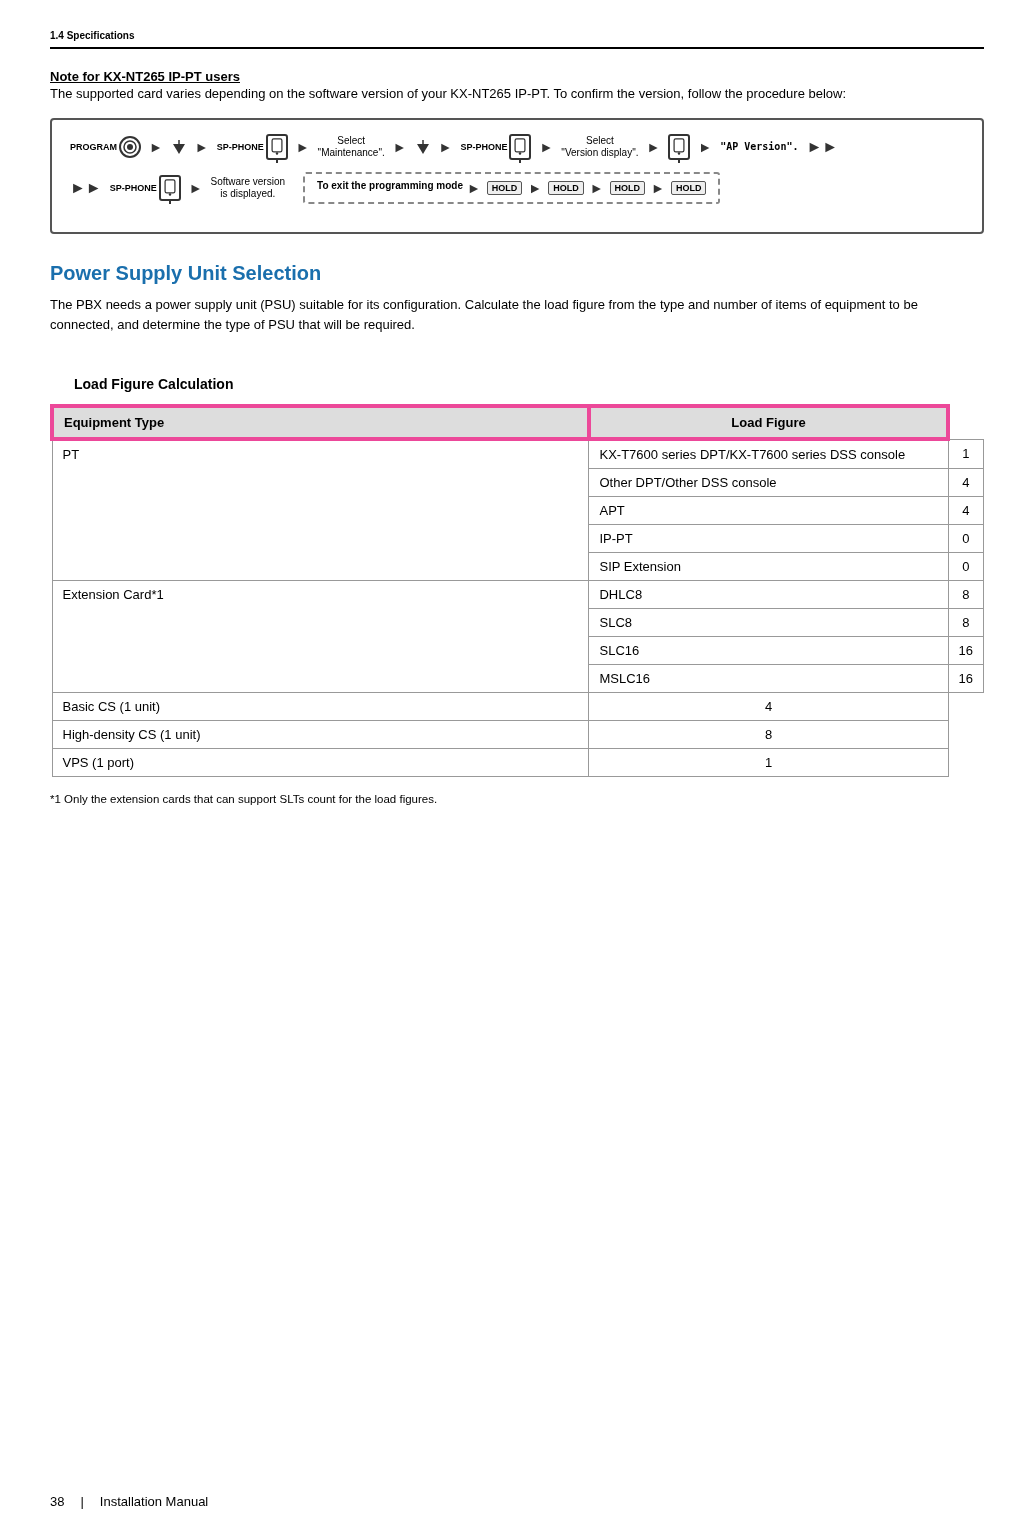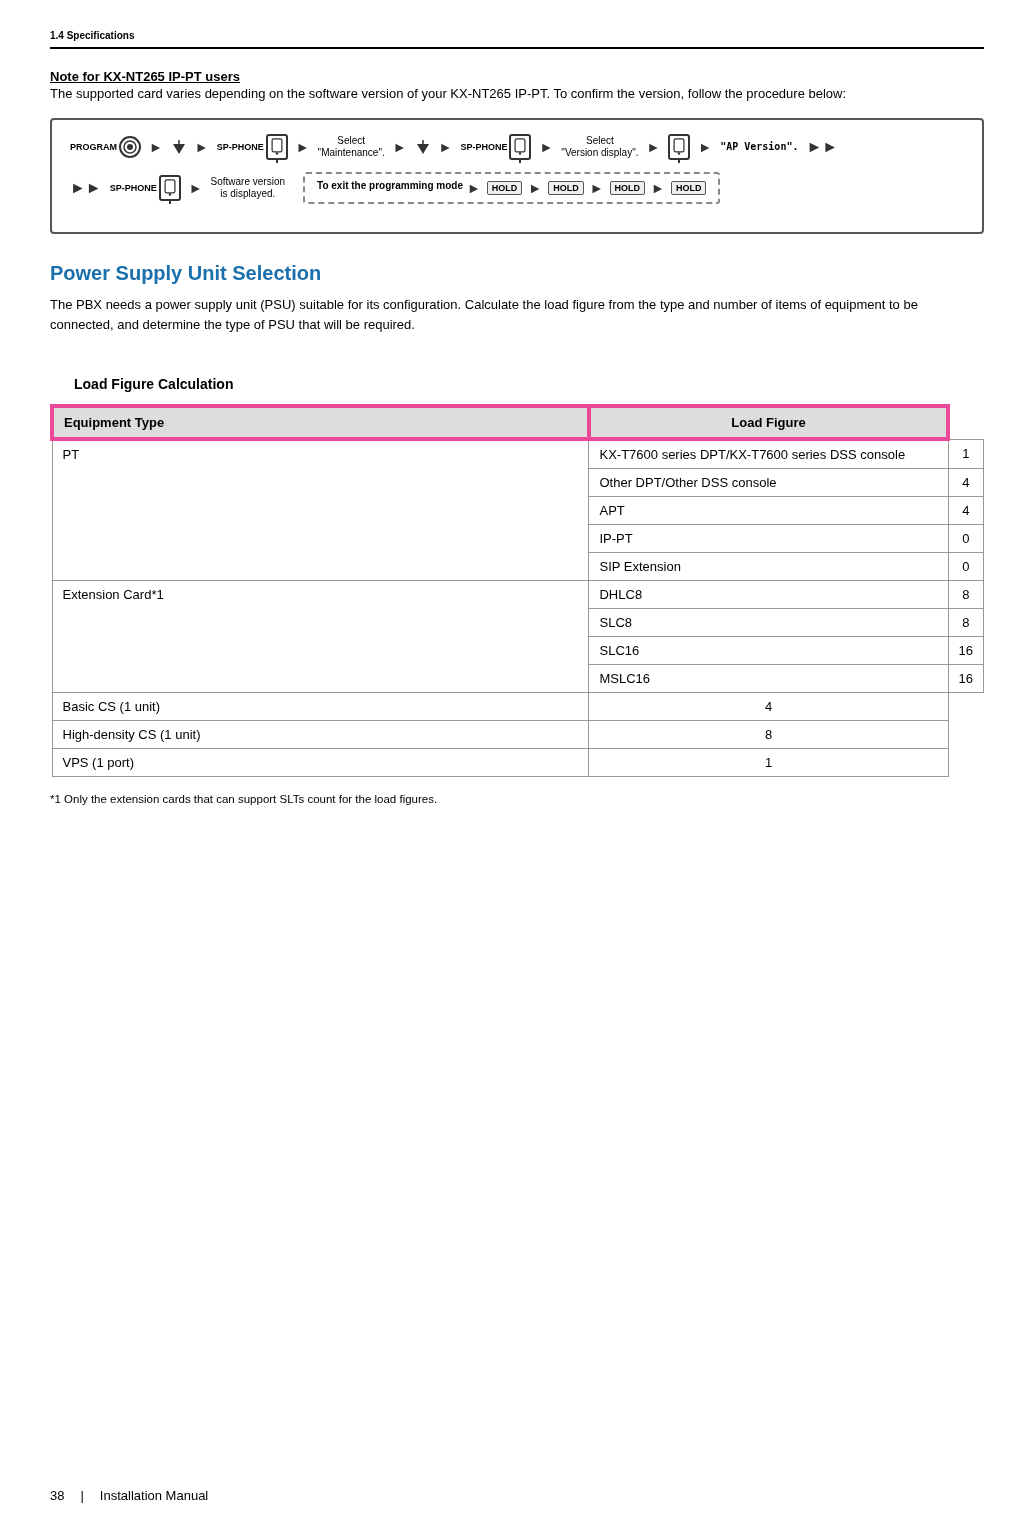--- a/index.html
+++ b/index.html
@@ -151,21 +151,21 @@
     .th-equip { width: 60%; }
     .th-load { width: 40%; text-align: center !important; }
     .footnote {
       font-size: 11.5px;
       margin-top: 8px;
       line-height: 1.4;
     }
     
     .page-footer {
       position: absolute;
-      bottom: 16px;
+      bottom: 10px;
       left: 50px;
       font-size: 13px;
       display: flex;
       align-items: center;
       gap: 16px;
     }
     .page-num {
       font-size: 13px;
     }
     .footer-label {

